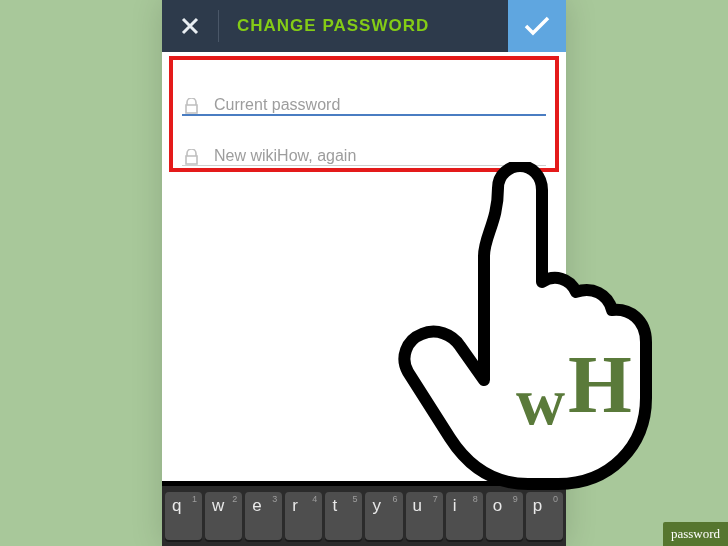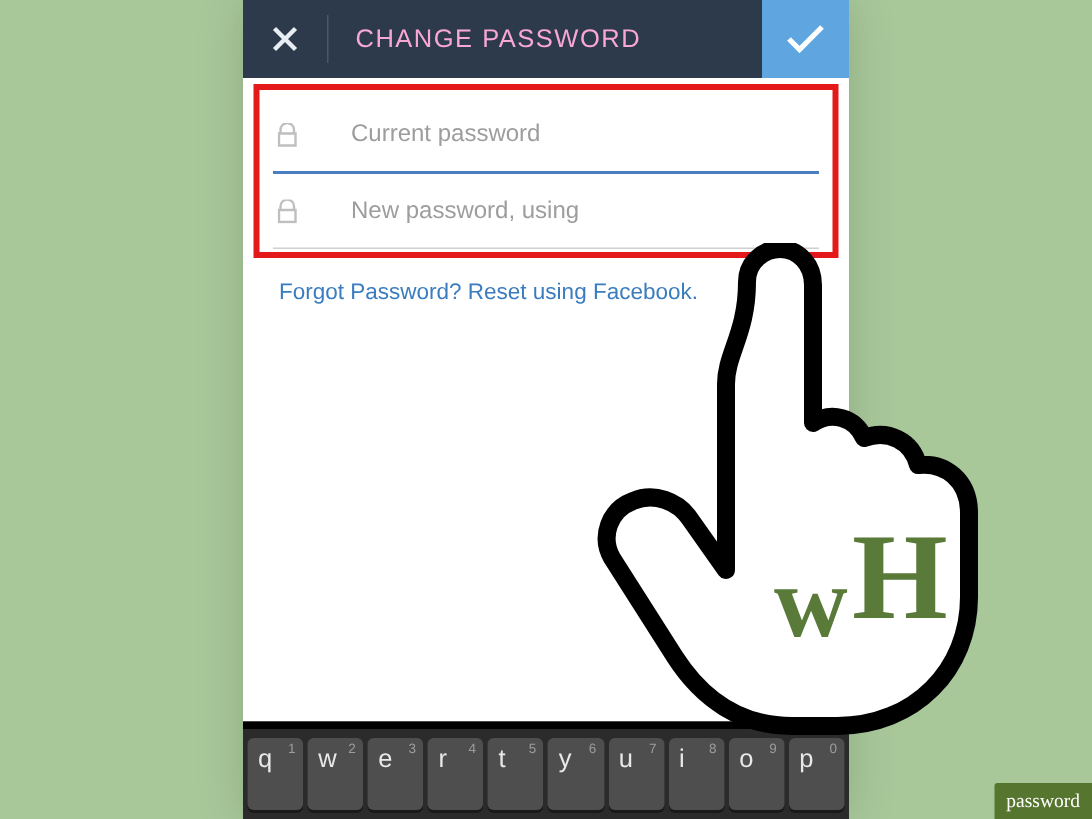--- a/index.html
+++ b/index.html
@@ -36,43 +36,42 @@
     .close-btn svg { width: 18px; height: 18px; }
     .vdiv {
       width: 1px;
       height: 32px;
       background: #4a5768;
     }
     .title {
       flex: 1;
       padding-left: 18px;
       font-size: 17px;
-      font-weight: 400;
+      font-weight: 700;
       letter-spacing: 1px;
-      color: #f9a8d4;
+      color: #84cc16;
     }
     .confirm-btn {
       width: 58px;
       height: 52px;
       background: #5fa6e0;
       display: flex;
       align-items: center;
       justify-content: center;
       cursor: pointer;
     }
     .confirm-btn svg { width: 26px; height: 20px; }
     .form {
       padding: 14px 20px 0 20px;
     }
     .row {
       display: flex;
-      align-items: center;
+      align-items: flex-end;
       height: 50px;
       border-bottom: 1px solid #cfcfcf;
-      gap: 20px;
     }
     .row.active { border-bottom: 2px solid #4a7dc2; }
     .lock {
       width: 18px;
       margin-right: 14px;
       display: flex;
       justify-content: center;
     }
     .lock svg { width: 13px; height: 16px; }
     .ph {
@@ -176,23 +175,22 @@
           </svg>
       </span>
       <span class="ph">Current password</span>
     </div>
     <div class="row">
       <span class="lock">
         <svg viewBox="0 0 13 16">
             <path d="M2 7 V4.5 a4.5 4.5 0 0 1 9 0 V7 M1 7 h11 v8 H1 z" fill="none" stroke="#bfbfbf" stroke-width="1.6"></path>
           </svg>
       </span>
-      <span class="ph">New password, using</span>
-    </div>
-    <div class="forgot">Forgot Password? Reset using Facebook.</div>
+      <span class="ph">New wikiHow, again</span>
+    </div>
   </div>
 
   <div class="keyboard">
     <div class="key">
         <span>q</span>
         <span class="num">1</span>
       </div>
     <div class="key">
         <span>w</span>
         <span class="num">2</span>

